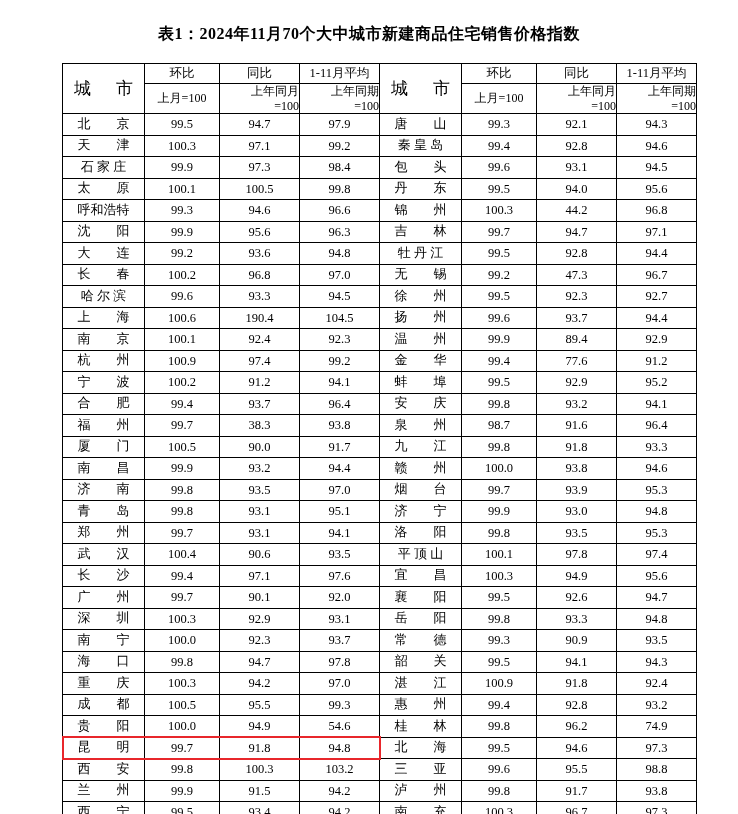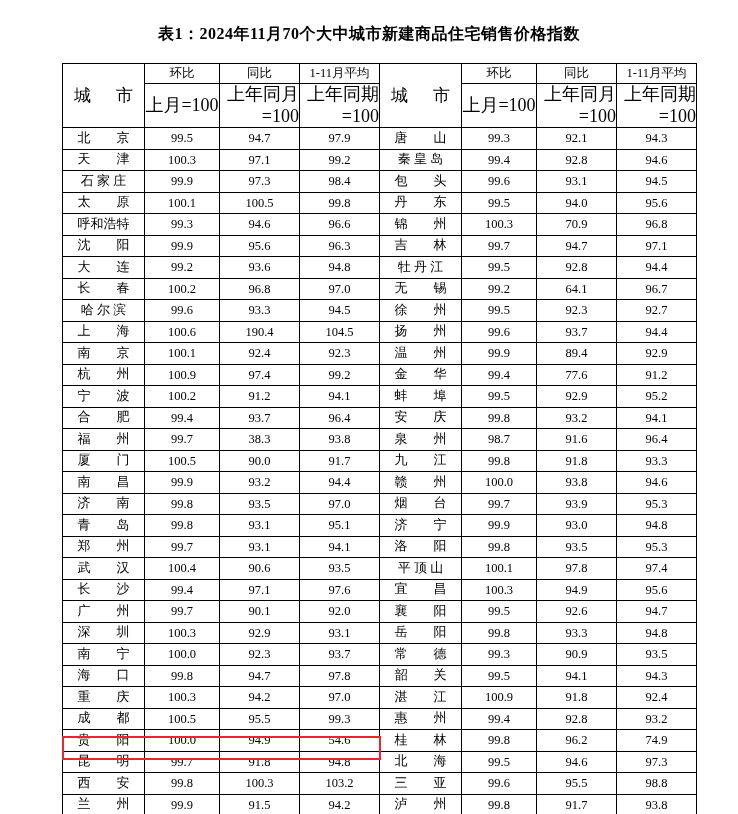--- a/index.html
+++ b/index.html
@@ -51,21 +51,21 @@
     font-size: 17px;
     letter-spacing: 4px;
     text-indent: 4px;
   }
   .hdr-top {
     height: 20px;
     font-size: 12.5px;
   }
   .hdr-sub {
     height: 30px;
-    font-size: 18px;
+    font-size: 12px;
   }
   .hdr-sub .two-line {
     display: block;
     line-height: 1.2;
     text-align: right;
   }
   .city-name {
     font-size: 13px;
     text-align: center;
     white-space: nowrap;
@@ -181,21 +181,21 @@
             <td class="num">94.0</td>
             <td class="num">95.6</td>
           </tr>
           <tr class="data-row">
             <td class="city-name">呼和浩特</td>
             <td class="num">99.3</td>
             <td class="num">94.6</td>
             <td class="num">96.6</td>
             <td class="city-name">锦　　州</td>
             <td class="num">100.3</td>
-            <td class="num">70.9</td>
+            <td class="num">44.2</td>
             <td class="num">96.8</td>
           </tr>
           <tr class="data-row">
             <td class="city-name">沈　　阳</td>
             <td class="num">99.9</td>
             <td class="num">95.6</td>
             <td class="num">96.3</td>
             <td class="city-name">吉　　林</td>
             <td class="num">99.7</td>
             <td class="num">94.7</td>
@@ -211,21 +211,21 @@
             <td class="num">92.8</td>
             <td class="num">94.4</td>
           </tr>
           <tr class="data-row">
             <td class="city-name">长　　春</td>
             <td class="num">100.2</td>
             <td class="num">96.8</td>
             <td class="num">97.0</td>
             <td class="city-name">无　　锡</td>
             <td class="num">99.2</td>
-            <td class="num">64.1</td>
+            <td class="num">47.3</td>
             <td class="num">96.7</td>
           </tr>
           <tr class="data-row">
             <td class="city-name">哈 尔 滨</td>
             <td class="num">99.6</td>
             <td class="num">93.3</td>
             <td class="num">94.5</td>
             <td class="city-name">徐　　州</td>
             <td class="num">99.5</td>
             <td class="num">92.3</td>

